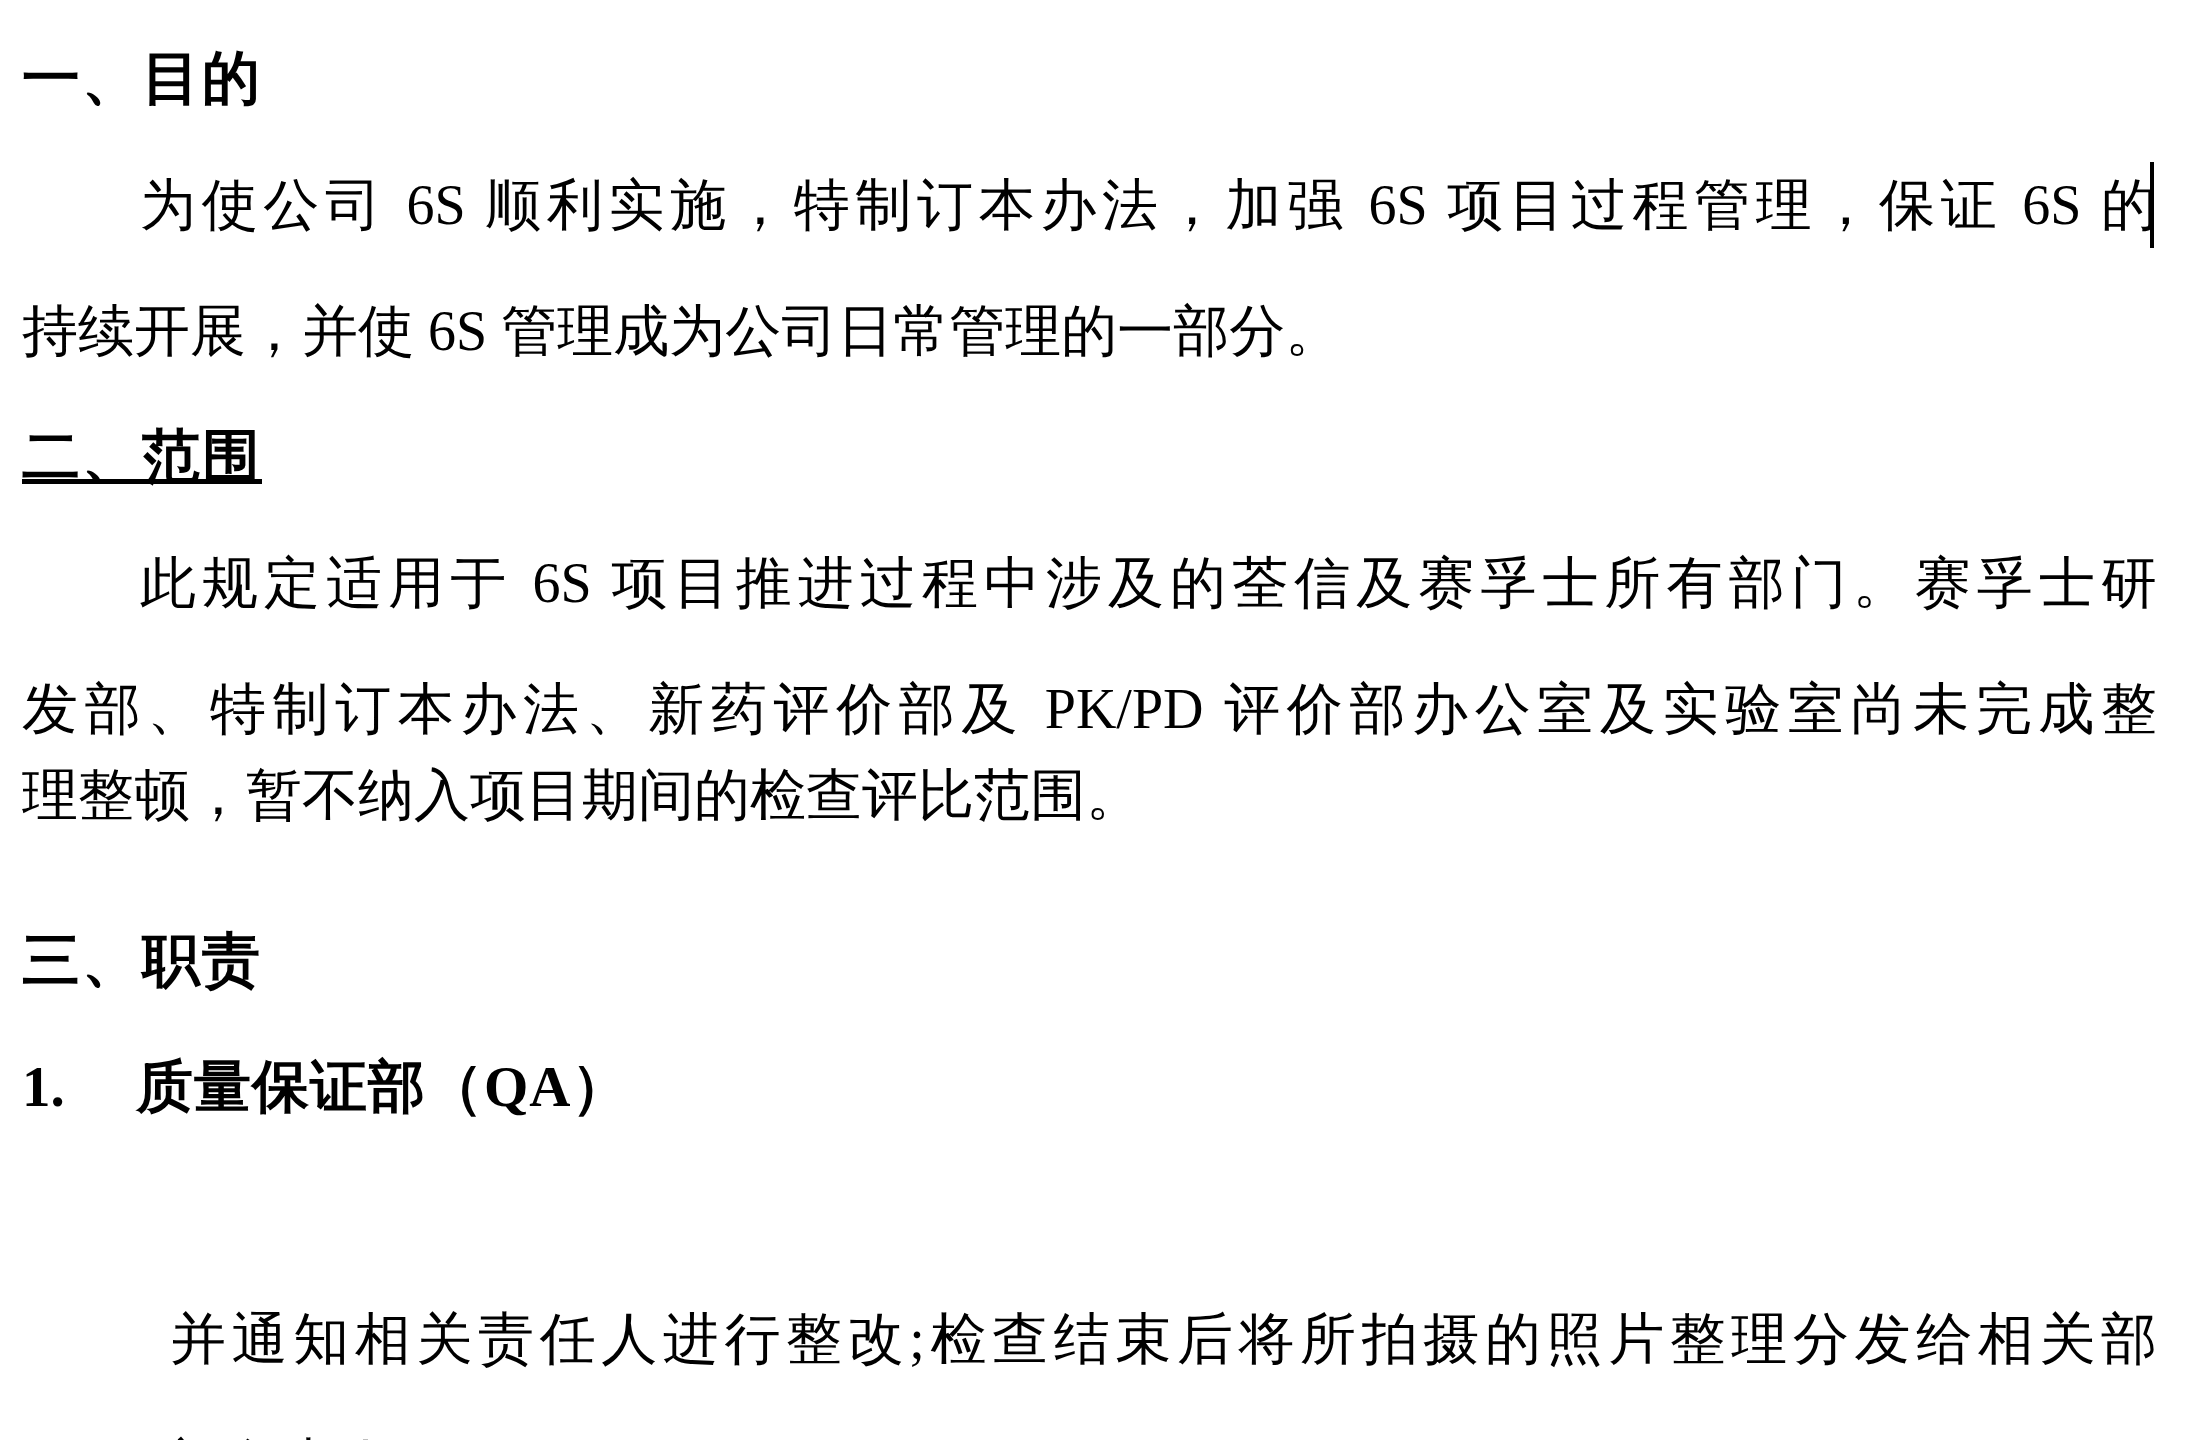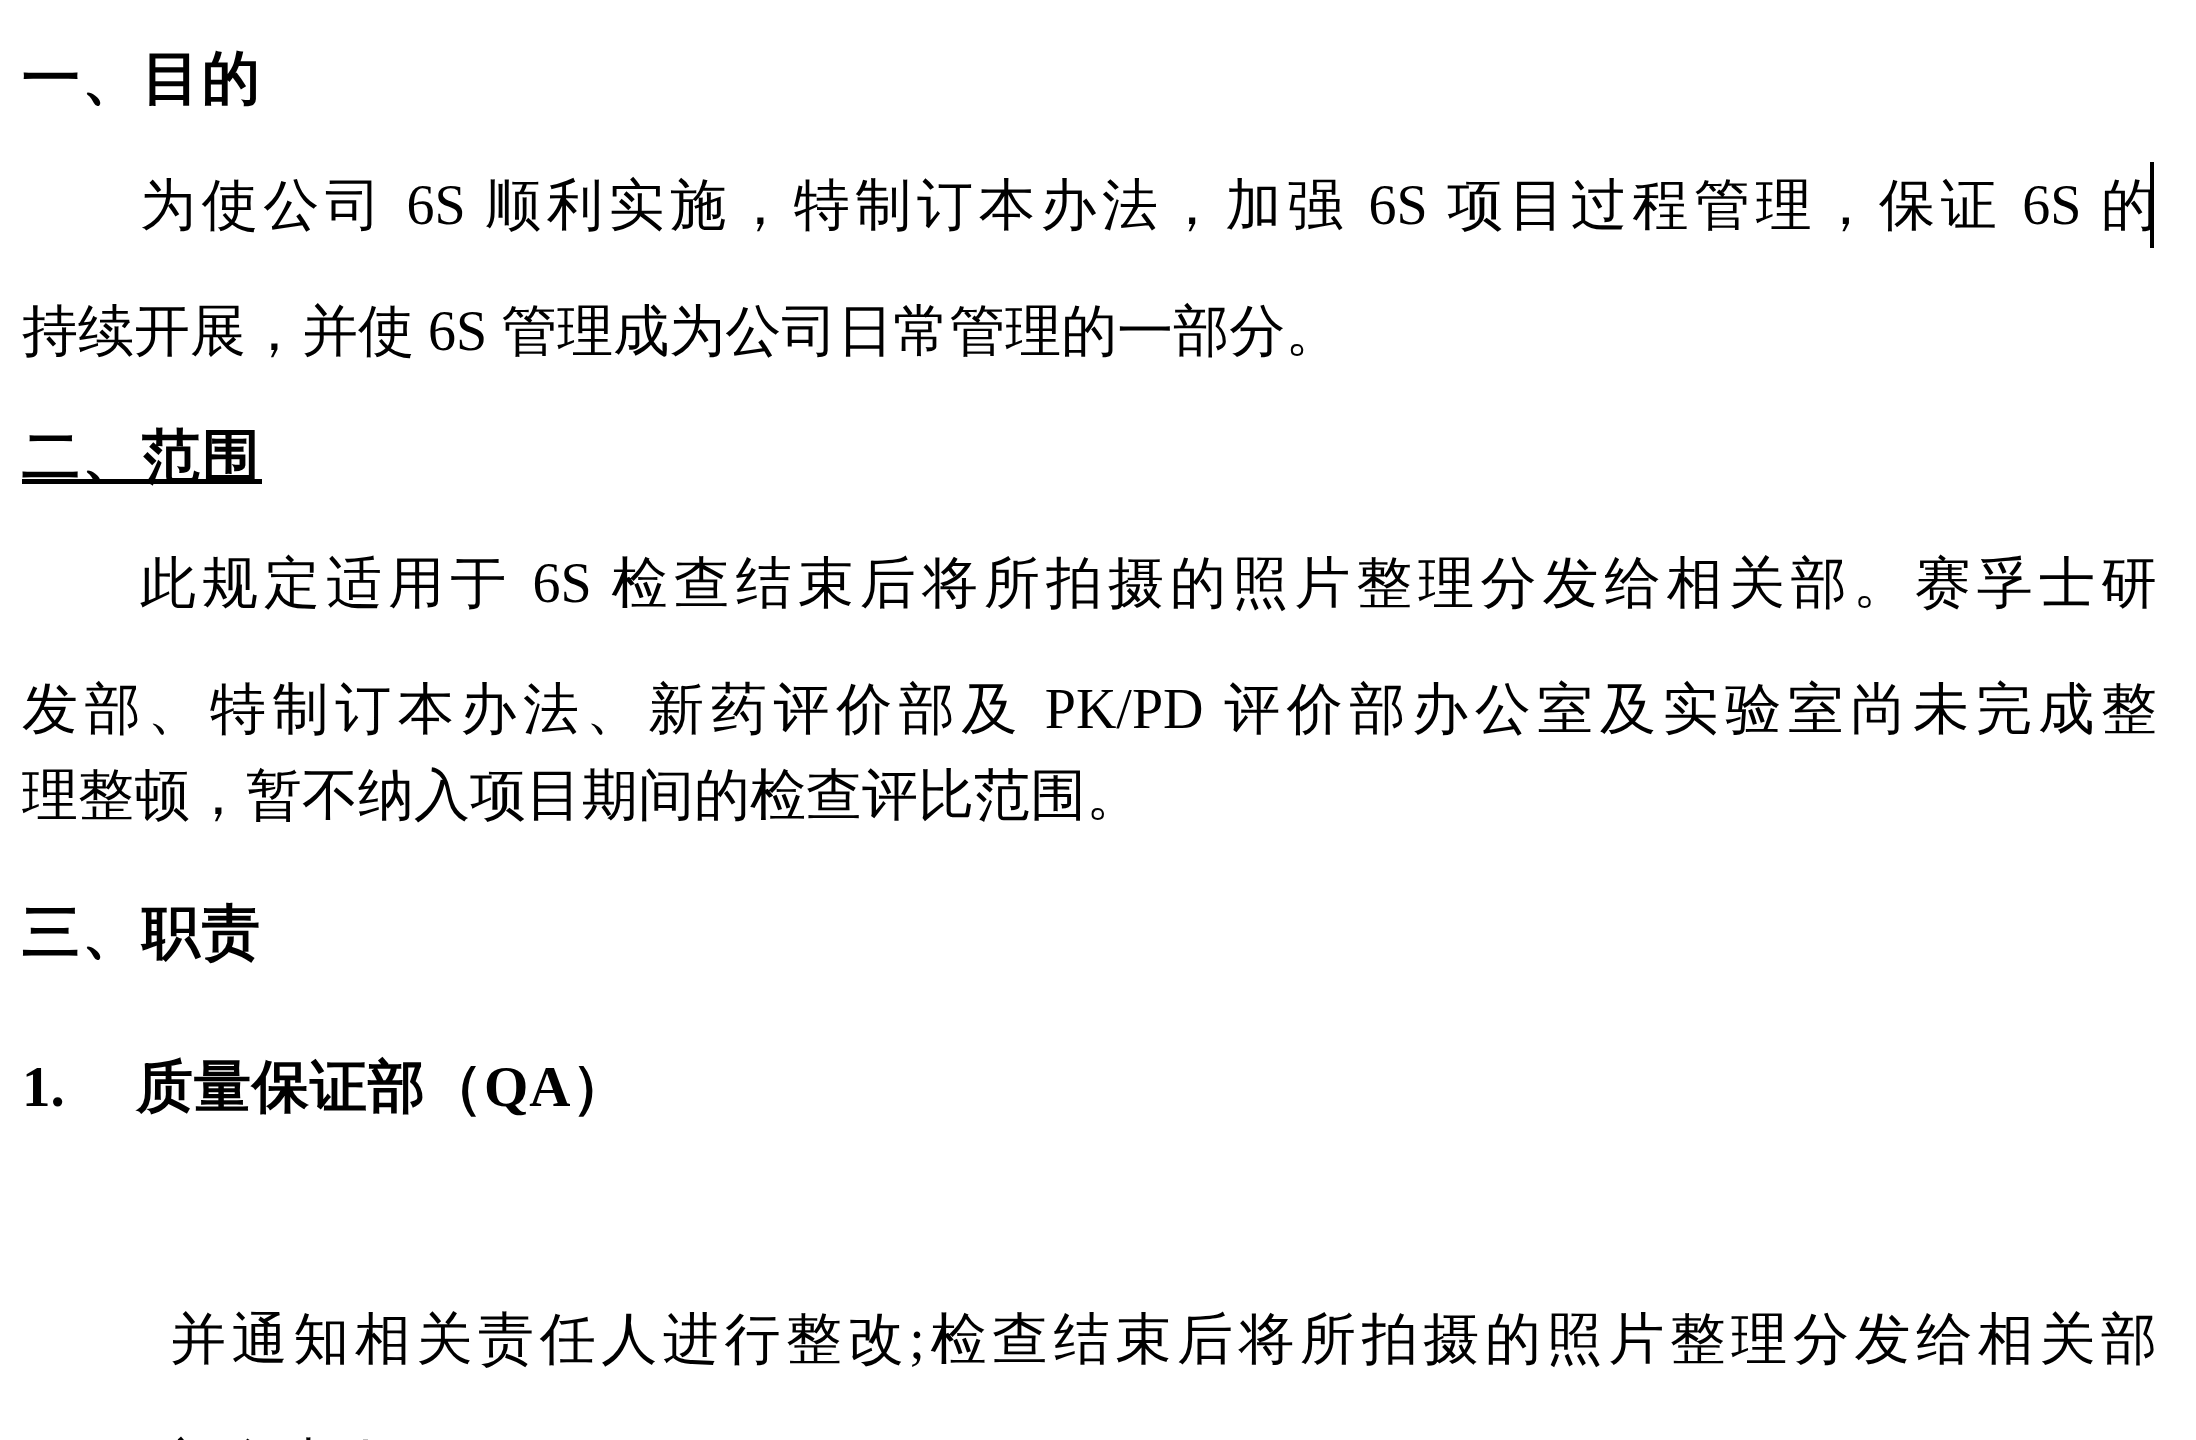--- a/index.html
+++ b/index.html
@@ -71,40 +71,40 @@
   }
 
   
   .r0  { top: -28px; }
   .r1  { top: 98px; }
   .r2  { top: 224px; }
   .r3  { top: 350px; text-decoration: underline; }
   .r4  { top: 476px; }
   .r5  { top: 602px; }
   .r6  { top: 688px; }
-  .r7  { top: 830px; font-family: Liberation Mono, monospace; }
+  .r7  { top: 854px; }
   .r8  { top: 980px; }
   .r9  { top: 1106px; }
   .r10 { top: 1232px; }
   .r11 { top: 1358px; }
 </style>
 </head>
 <body>
 
 <div class="page">
 
   <div class="line heading r0">一、目的</div>
 
   <div class="line para-first just r1">为使公司 6S 顺利实施，特制订本办法，加强 6S 项目过程管理，保证 6S 的</div>
 
   <div class="line r2">持续开展，并使 6S 管理成为公司日常管理的一部分。</div>
 
   <div class="line heading r3">二、范围</div>
 
-  <div class="line para-first just r4">此规定适用于 6S 检查结束后将所拍摄的照片整理分发给相关部。赛孚士研</div>
+  <div class="line para-first just r4">此规定适用于 6S 项目推进过程中涉及的荃信及赛孚士所有部门。赛孚士研</div>
 
   <div class="line just r5">发部、特制订本办法、新药评价部及 PK/PD 评价部办公室及实验室尚未完成整</div>
 
   <div class="line r6">理整顿，暂不纳入项目期间的检查评比范围。</div>
 
   <div class="line heading r7">三、职责</div>
 
   <div class="line l1 r8">
     <span class="num">1.</span>
     <span class="l1-text">质量保证部（QA）</span>

